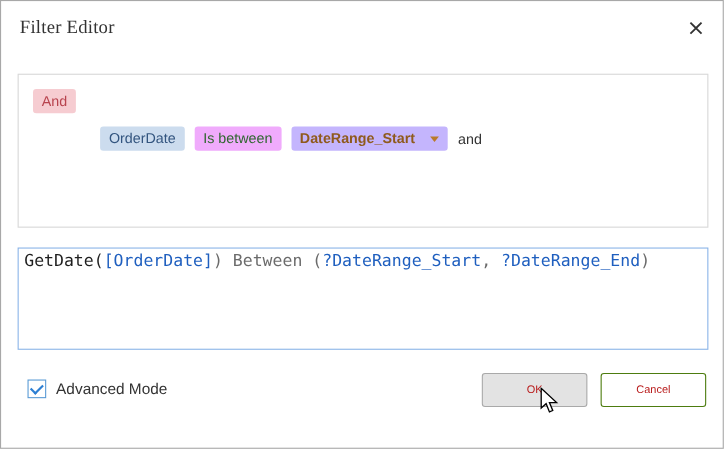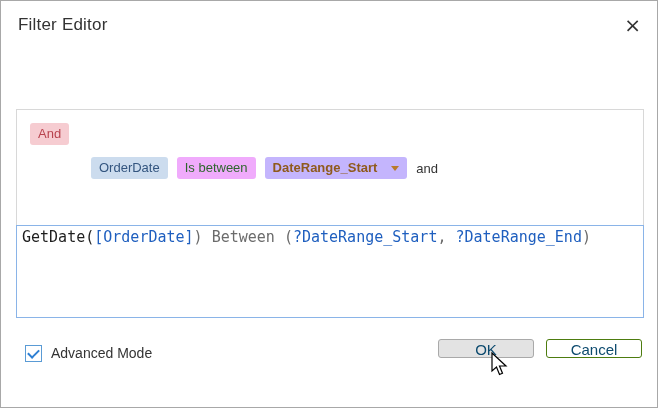--- a/index.html
+++ b/index.html
@@ -7,30 +7,30 @@
     width: 658px; height: 408px; position: relative;
     font-family: "Liberation Sans", sans-serif;
     background: #f0f0f0;
   }
   .dialog {
     position: absolute; inset: 0; background: #ffffff;
     border: 1px solid #a8a8a8; box-sizing: border-box;
     box-shadow: 0 2px 6px rgba(0,0,0,0.15);
   }
   .titlebar { position: absolute; left: 17px; top: 14px; right: 16px; height: 26px; }
-  .title { font-size: 17px; color: #333333; letter-spacing: 0.2px; }
+  .title { font-size: 17px; color: #333333; letter-spacing: 0.2px; font-family: Liberation Serif, serif; }
   .close {
     position: absolute; right: 0; top: 0; font-size: 20px; line-height: 20px;
     color: #333333; cursor: pointer; font-family: "DejaVu Sans", sans-serif;
   }
 
   
   .builder {
     position: absolute; left: 15px; top: 66px; width: 628px; height: 140px;
-    border: 1px solid #d8d8d8; box-sizing: border-box; background: #ffffff; margin-top: 42px;
+    border: 1px solid #d8d8d8; box-sizing: border-box; background: #ffffff;
   }
   .chip {
     display: inline-block; padding: 3px 8px; border-radius: 3px;
     font-size: 13px; line-height: 16px; cursor: pointer; white-space: nowrap;
   }
   .chip-group { margin: 13px 0 0 13px; background: #f6ccd1; color: #b8434e; }
   .condition-row { margin: 12px 0 0 62px; display: flex; align-items: center; gap: 9px; padding-left: 12px; }
   .chip-field { background: #ccdcee; color: #33557f; }
   .chip-op { background: #f0abfc; color: #2f662f; }
   .chip-value { background: #c4b5fd; color: #8f5a1c; display: inline-flex; align-items: center; font-weight: bold; }
@@ -61,23 +61,23 @@
     width: 17px; height: 17px; border: 1px solid #5a9bd5; background: #ffffff;
     box-sizing: border-box; display: flex; align-items: center; justify-content: center;
   }
   .check {
     width: 9px; height: 5px; margin-top: -2px;
     border-left: 2px solid #2d7fd3; border-bottom: 2px solid #2d7fd3;
     transform: rotate(-45deg);
   }
   .adv-label { font-size: 14px; color: #333333; }
   .btn {
-    position: absolute; width: 96px; height: 19px; font-size: 15px;
+    position: absolute; width: 96px; height: 31px; font-size: 10px;
     border-radius: 3px; cursor: pointer;
-    font-family: "Liberation Sans", sans-serif; color: #0c4a6e;
+    font-family: "Liberation Sans", sans-serif; color: #b91c1c;
   }
   .ok { left: 437px; top: 338px; background: #e3e3e3; border: 1px solid #a9a9a9; }
   .cancel { left: 545px; top: 338px; background: #ffffff; border: 1px solid #4d7c0f; }
 
   .cursor { position: absolute; left: 489px; top: 351px; pointer-events: none; z-index: 10; }
 </style>
 </head>
 <body>
 
 <div class="dialog">

